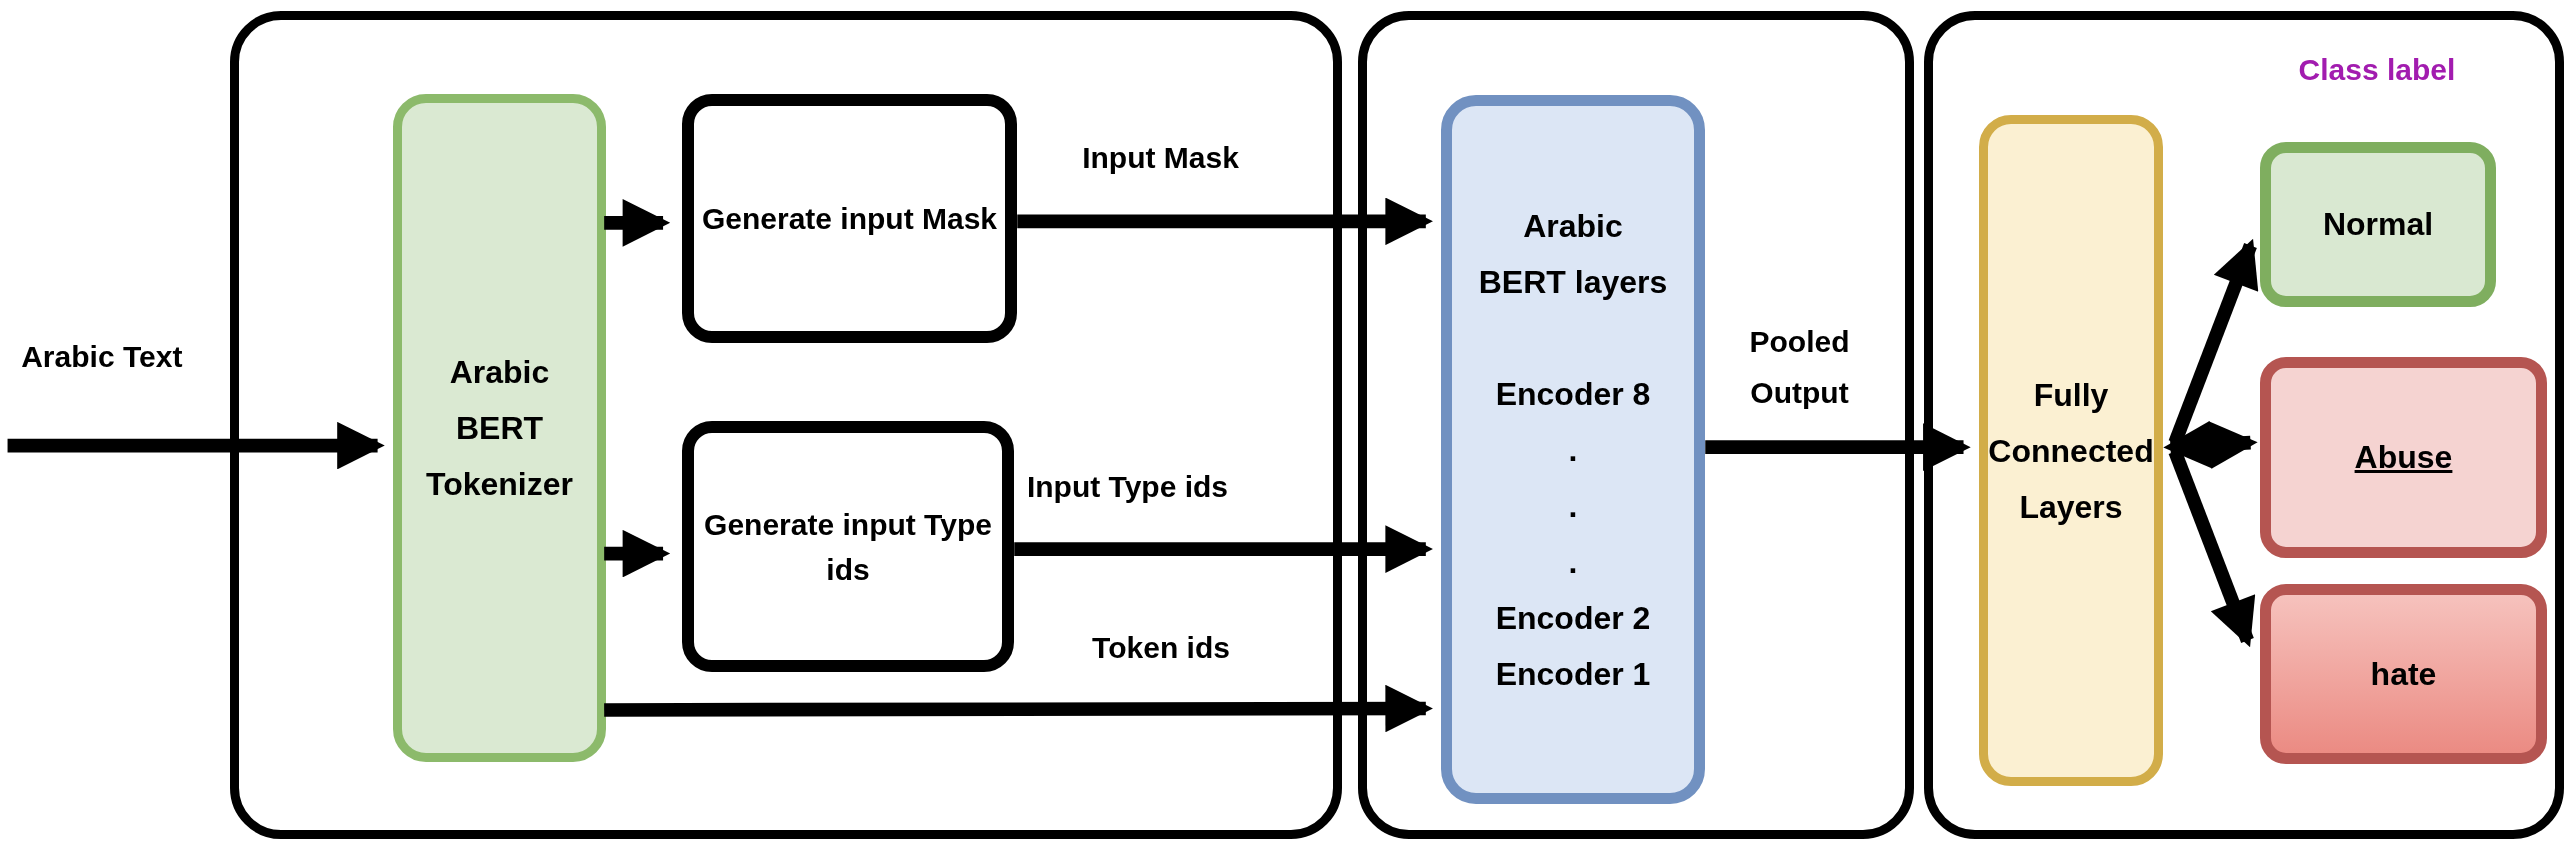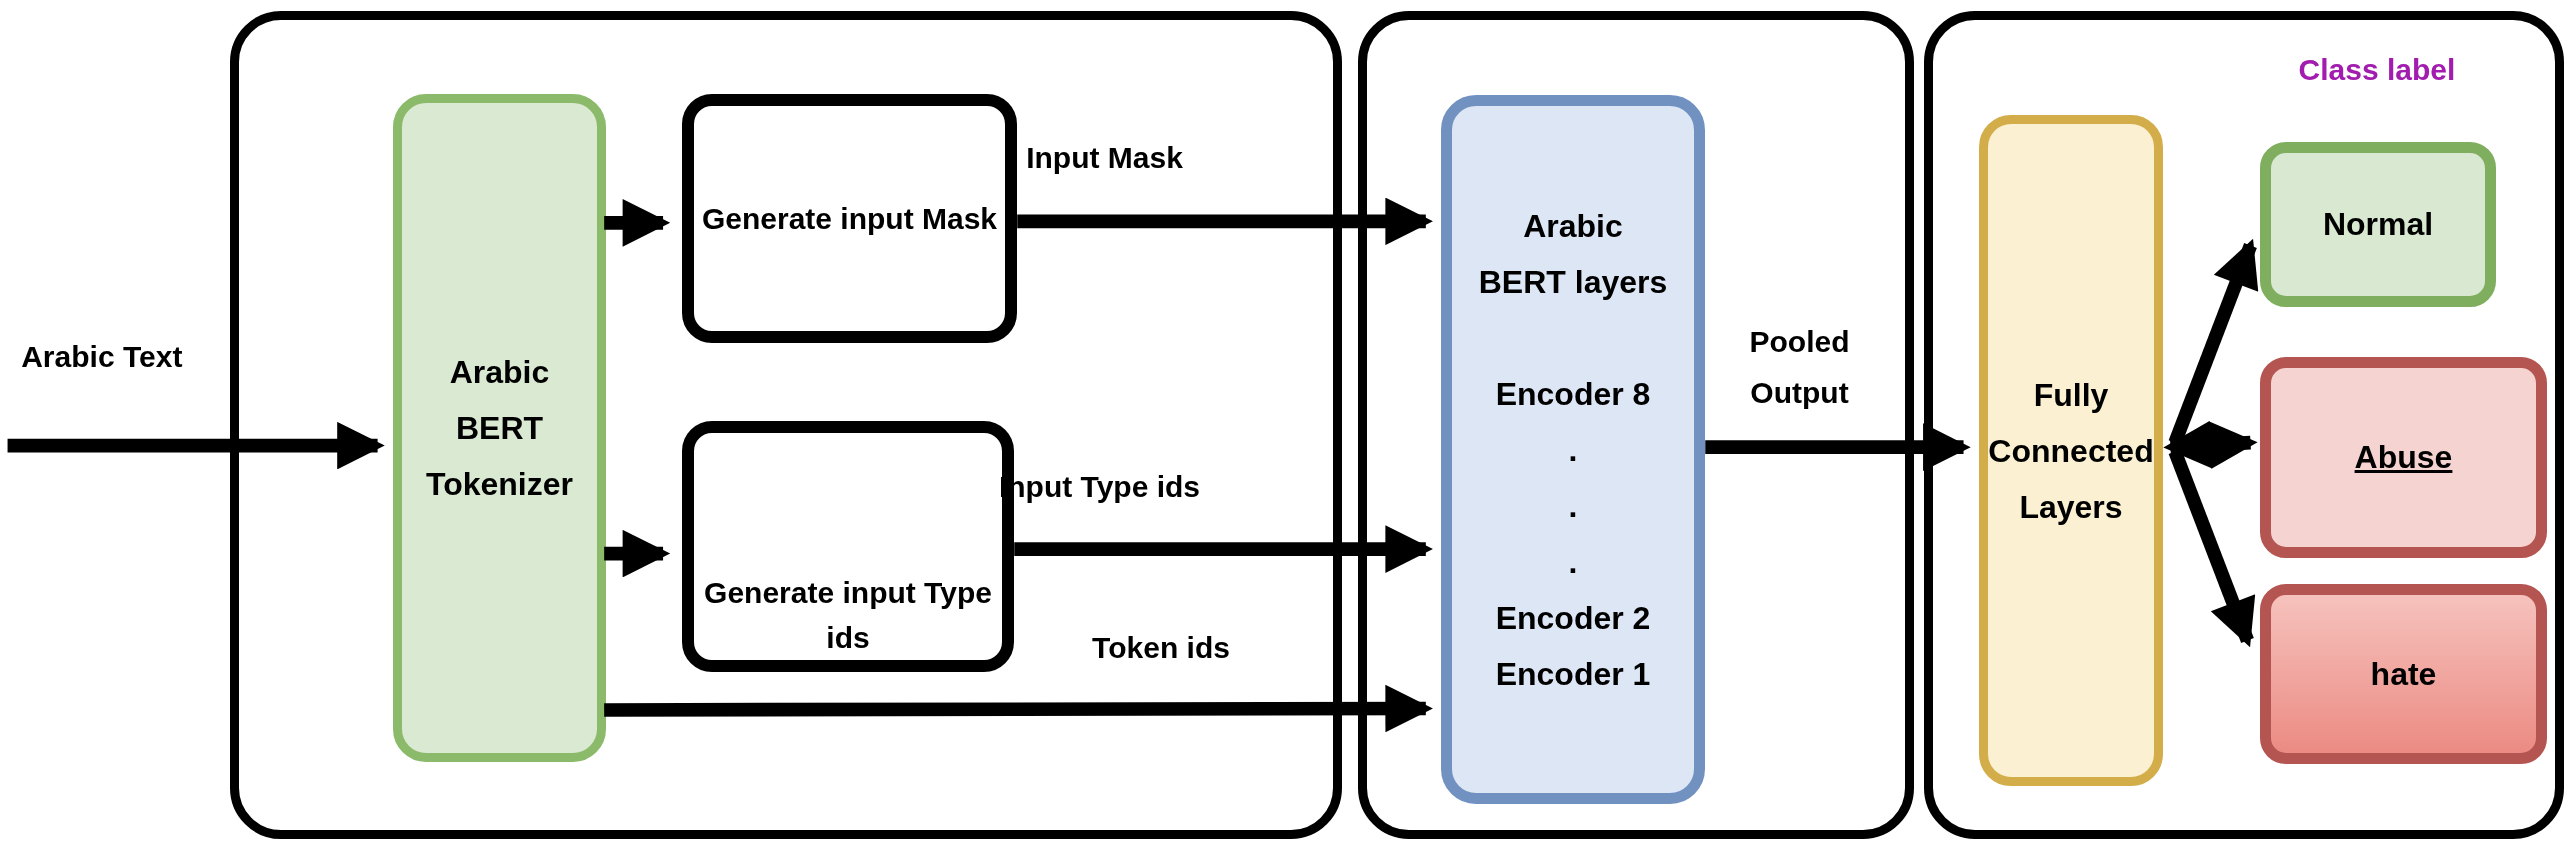--- a/index.html
+++ b/index.html
@@ -76,21 +76,21 @@
   </svg>
 
   <div class="abs node tokenizer" style="left:393px;top:94px;width:213px;height:668px;">
     <span>Arabic
 BERT
 Tokenizer</span>
   </div>
   <div class="abs node process" style="left:682px;top:94px;width:335px;height:249px;">
     <span>Generate input Mask</span>
   </div>
-  <div class="abs node process" style="left:682px;top:421px;width:332px;height:251px;align-items:flex-end;">
+  <div class="abs node process" style="left:682px;top:421px;width:332px;height:251px;">
     <span>Generate input Type
 ids</span>
   </div>
 
   <div class="abs node bert" style="left:1441px;top:95px;width:264px;height:709px;">
     <span>Arabic
 BERT layers
 
 Encoder 8
 .
@@ -109,21 +109,21 @@
     <span>Normal</span>
   </div>
   <div class="abs node classbox abuse" style="left:2260px;top:357px;width:287px;height:201px;text-decoration:underline;">
     <span>Abuse</span>
   </div>
   <div class="abs node classbox hate" style="left:2260px;top:584px;width:287px;height:180px;align-items:center;">
     <span>hate</span>
   </div>
 
   <div class="abs flowlabel" style="left:11.3px;top:338px;width:181px;text-align:center;">Arabic Text</div>
-  <div class="abs flowlabel" style="left:991px;top:139px;width:227px;text-align:center;">Input Mask</div>
-  <div class="abs flowlabel" style="left:986px;top:468px;width:227px;text-align:center;">Input Type ids</div>
+  <div class="abs flowlabel" style="left:1047px;top:139px;width:227px;text-align:center;">Input Mask</div>
+  <div class="abs flowlabel" style="left:1014px;top:468px;width:227px;text-align:center;">Input Type ids</div>
   <div class="abs flowlabel" style="left:1063px;top:629px;width:196px;">Token ids</div>
   <div class="abs flowlabel pooled" style="left:1724px;top:316px;width:151px;">Pooled
 Output</div>
   <div class="abs flowlabel classtitle" style="left:2279px;top:51px;width:196px;">Class label</div>
 
 </div>
 
 
 </body></html>

